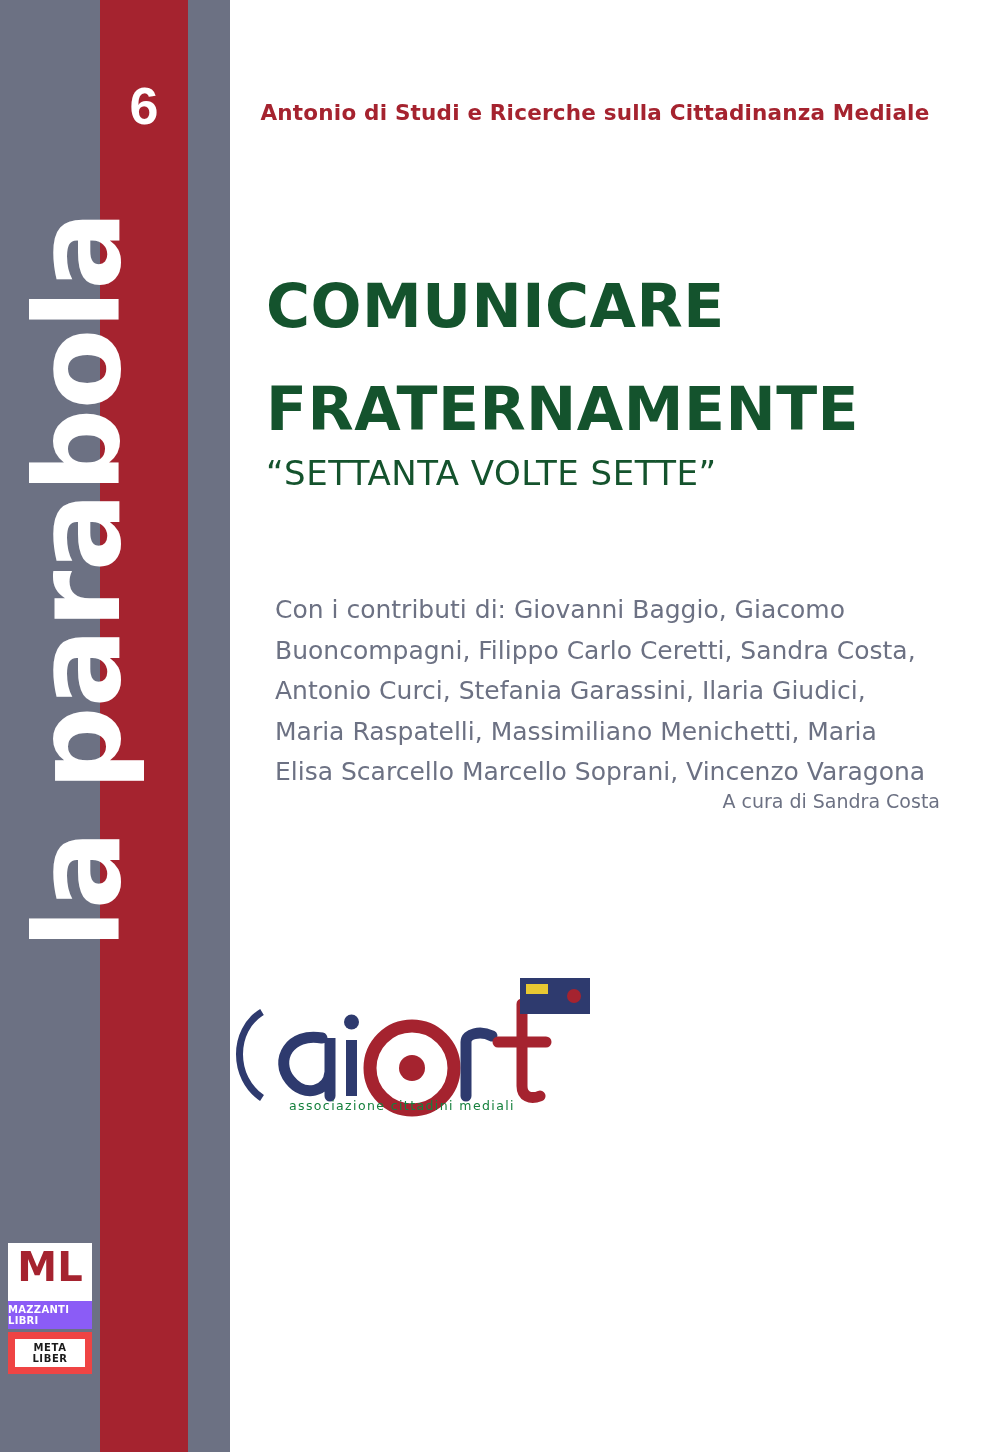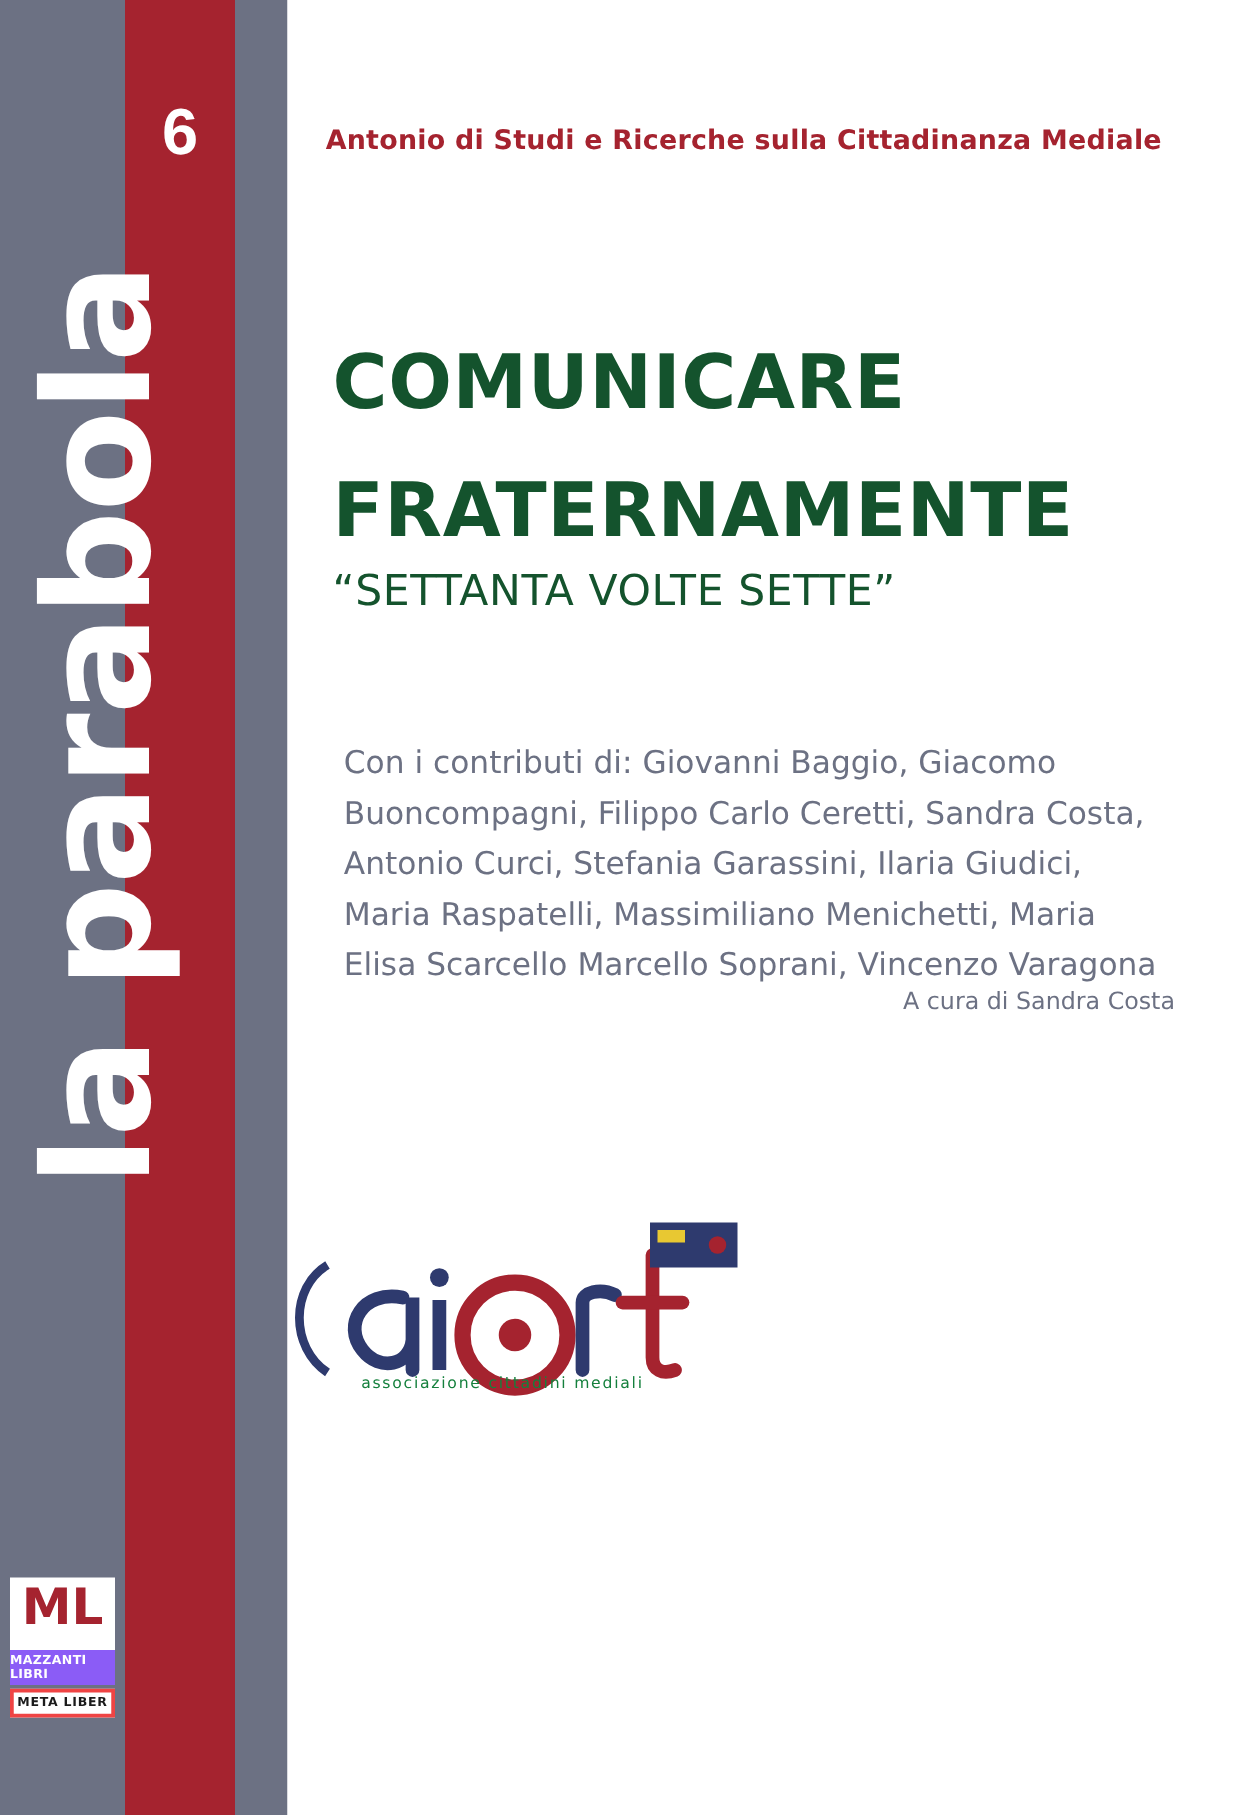--- a/index.html
+++ b/index.html
@@ -201,21 +201,21 @@
   }
   .pub-sub {
     background: #ffffff;
     color: #1b1b1b;
     font-size: 10px;
     font-weight: bold;
     text-align: center;
     letter-spacing: 0.6px;
     padding: 3px 0;
     margin-top: 3px;
-    border: 3px solid #ef4444;
+    border: 7px solid #ef4444;
     box-sizing: border-box;
     font-family: "DejaVu Sans", sans-serif;
   }
 </style>
 </head>
 <body>
 
 <div id="cover">
 
   <div class="band band-grey-outer"></div>

